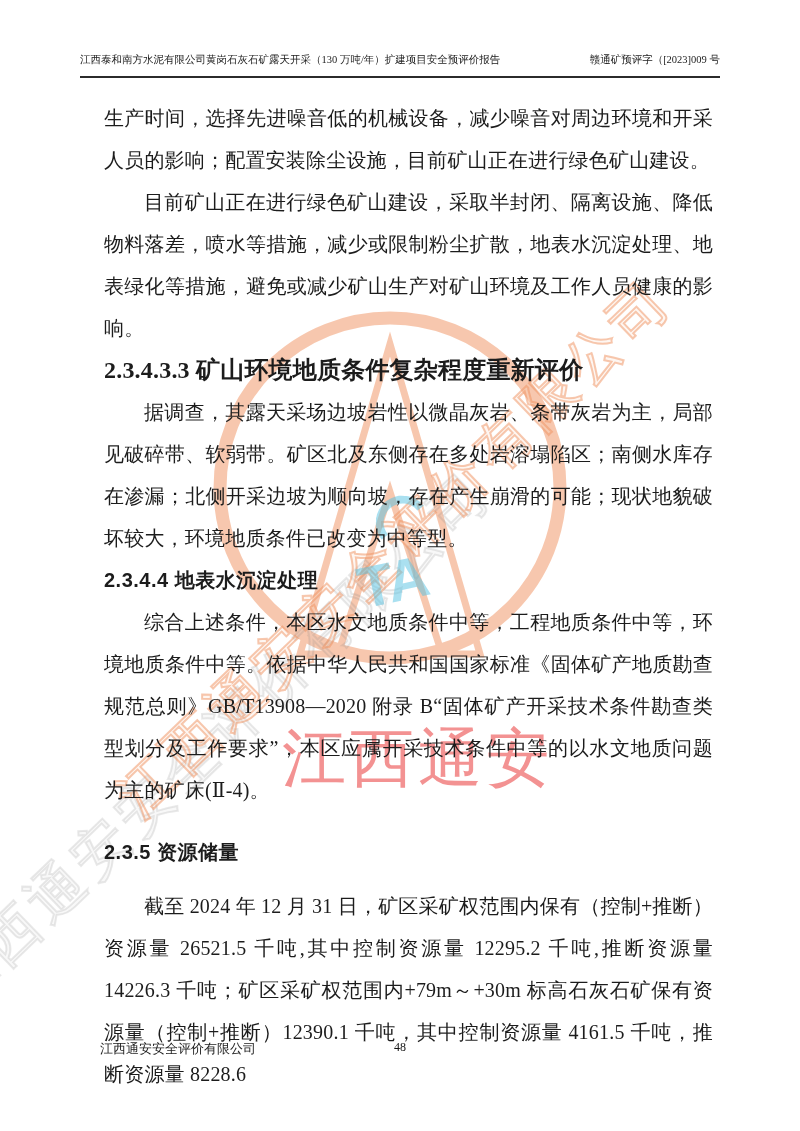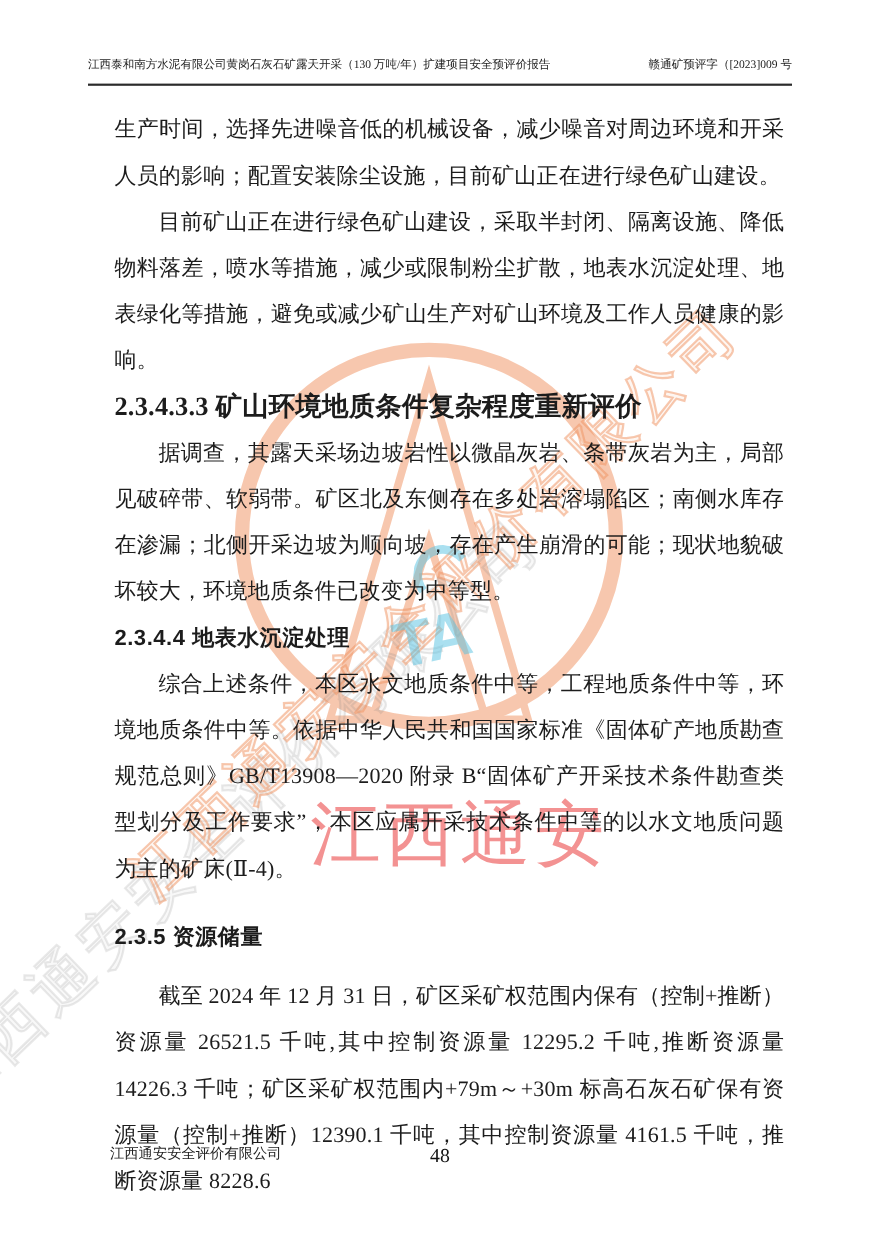--- a/index.html
+++ b/index.html
@@ -37,21 +37,21 @@
     letter-spacing:0.5px;
   }
   .h-spaced { margin-top:20px !important; margin-bottom:12px !important; }
 
   
   .footer-company {
     position:absolute; left:100px; top:1040px; font-size:13px; color:#222; z-index:2;
   }
   .footer-page {
     position:absolute; left:0; top:1040px; width:800px; text-align:center;
-    font-size:18px; color:#111; z-index:2;
+    font-size:12px; color:#111; z-index:2;
   }
 
   
   .wm { position:absolute; z-index:0; pointer-events:none; user-select:none; }
 
   .wm-logo { left:204px; top:302px; width:372px; height:372px; opacity:0.5; }
 
   .wm-diag {
     white-space:nowrap; font-size:56px; letter-spacing:6px;
     font-family:"Liberation Serif","DejaVu Serif",serif;

